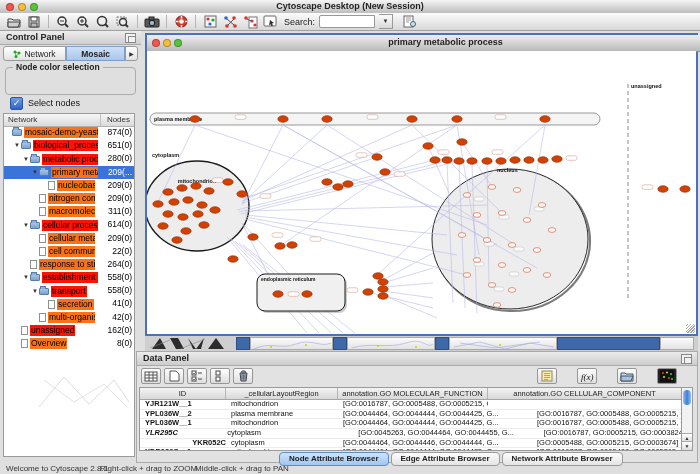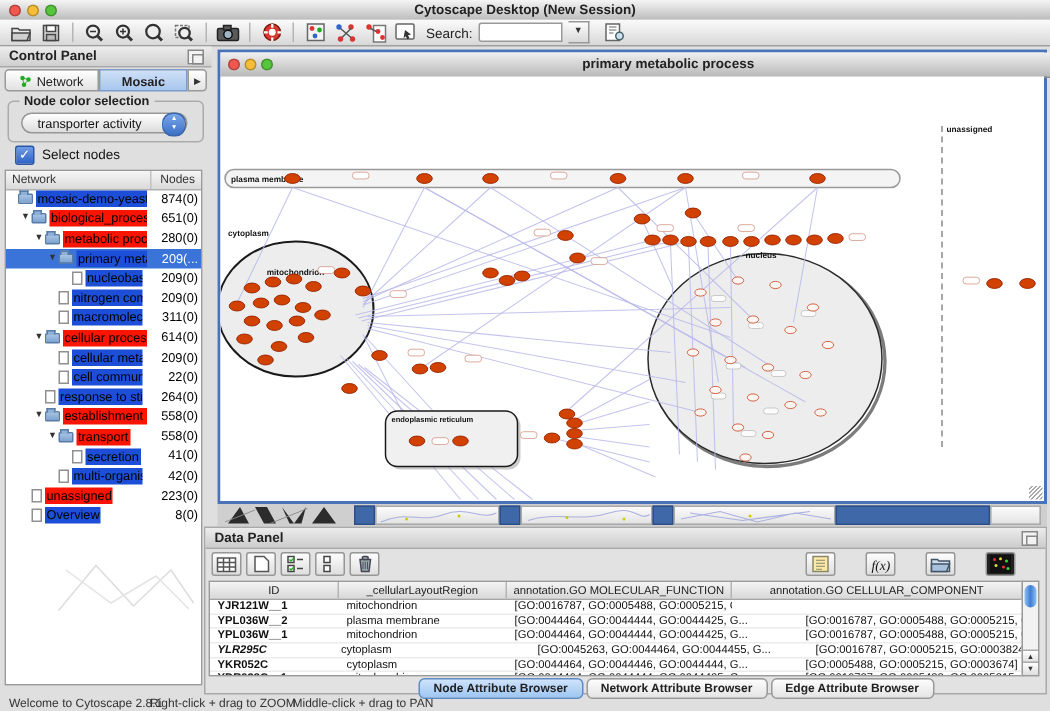--- a/index.html
+++ b/index.html
@@ -39,21 +39,21 @@
   .treehead .c2{position:absolute;right:4px;top:1px}
   .treehead .div{position:absolute;left:96px;top:0;width:1px;height:12px;background:#c2c2c2}
   .trows{position:absolute;left:0;top:12px;width:100%}
   .trow{position:relative;height:13.2px;white-space:nowrap;font-size:8.5px;line-height:13px;color:#000}
   .trow.sel{background:#3b74d9}
   .tarrow{display:inline-block;width:8px;font-size:6px;color:#333;vertical-align:middle;text-align:center}
   .fold{display:inline-block;position:relative;width:10px;height:7px;background:linear-gradient(#a8c4e4,#7da3cf);border:1px solid #577ca8;border-radius:1px;vertical-align:middle;margin-right:2px;box-sizing:border-box}
   .fold:before{content:"";position:absolute;left:0px;top:-3px;width:4px;height:2px;background:#8fb0d8;border:1px solid #577ca8;border-bottom:none}
   .file{display:inline-block;width:7px;height:9px;background:#fff;border:1px solid #909090;vertical-align:middle;margin-right:2px;box-sizing:border-box}
   .tlabel{display:inline-block;vertical-align:middle;padding:0 1px;overflow:hidden;text-overflow:clip;max-width:70px;line-height:11px}
-  .tlabel.green{background:#1d4ed8}
+  .tlabel.green{background:#f97316}
   .tlabel.red{background:#fb1400}
   .tcount{position:absolute;right:2px;top:0;font-size:8.5px;color:#000}
   .sel .tcount{color:#fff}
   .cp-sketch{position:absolute;left:30px;top:258px;opacity:.5}
   
   .netwin{position:absolute;left:145px;top:33px;width:553px;height:303px;border:2px solid #4a72b8;background:#fff;box-sizing:border-box}
   .net-title{position:absolute;left:0;top:0;width:597px;height:16px;background:linear-gradient(#efefef,#b9b9b9);border-bottom:1px solid #8d8d8d}
   .net-title .t{position:absolute;left:0;right:0;top:2px;text-align:center;font-size:9px;font-weight:bold;color:#222}
   .net-canvas{position:absolute;left:0;top:16px;width:549px;height:283px;background:#fff;overflow:hidden}
   .grip{position:absolute;right:1px;bottom:1px;width:9px;height:9px;background:repeating-linear-gradient(135deg,#fff 0 1px,#aaa 1px 2px)}
@@ -216,24 +216,20 @@
           </svg>
         <span>Network</span>
       </span>
       <span class="cptab active">
           <span>Mosaic</span>
         </span>
       <span class="cptab arrow">▶</span>
     </div>
     <div class="groupbox">
       <span class="grouplbl">Node color selection</span>
-      <div class="combo">
-        <span>transporter activity</span>
-        <span class="step">▲<br>▼</span>
-      </div>
     </div>
     <div class="checkrow">
       <span class="checkbox">✓</span>
       <span class="checklbl">Select nodes</span>
     </div>
     <div class="treebox">
       <div class="treehead">
         <span class="c1">Network</span>
         <span class="c2">Nodes</span>
         <span class="div"></span>
@@ -247,21 +243,21 @@
           <div class="trow"><span style="display: inline-block; width: 27px;"></span><span class="tarrow"></span><span class="file"></span><span class="tlabel green" style="max-width: 45px;">nitrogen compo</span><span class="tcount">209(0)</span></div>
           <div class="trow"><span style="display: inline-block; width: 27px;"></span><span class="tarrow"></span><span class="file"></span><span class="tlabel green" style="max-width: 45px;">macromolecule</span><span class="tcount">311(0)</span></div>
           <div class="trow"><span style="display: inline-block; width: 18px;"></span><span class="tarrow">▼</span><span class="fold"></span><span class="tlabel red" style="max-width: 54px;">cellular process</span><span class="tcount">614(0)</span></div>
           <div class="trow"><span style="display: inline-block; width: 27px;"></span><span class="tarrow"></span><span class="file"></span><span class="tlabel green" style="max-width: 45px;">cellular metabo</span><span class="tcount">209(0)</span></div>
           <div class="trow"><span style="display: inline-block; width: 27px;"></span><span class="tarrow"></span><span class="file"></span><span class="tlabel green" style="max-width: 45px;">cell communicat</span><span class="tcount">22(0)</span></div>
           <div class="trow"><span style="display: inline-block; width: 18px;"></span><span class="tarrow"></span><span class="file"></span><span class="tlabel green" style="max-width: 54px;">response to stimulu</span><span class="tcount">264(0)</span></div>
           <div class="trow"><span style="display: inline-block; width: 18px;"></span><span class="tarrow">▼</span><span class="fold"></span><span class="tlabel red" style="max-width: 54px;">establishment of lo</span><span class="tcount">558(0)</span></div>
           <div class="trow"><span style="display: inline-block; width: 27px;"></span><span class="tarrow">▼</span><span class="fold"></span><span class="tlabel red" style="max-width: 45px;">transport</span><span class="tcount">558(0)</span></div>
           <div class="trow"><span style="display: inline-block; width: 36px;"></span><span class="tarrow"></span><span class="file"></span><span class="tlabel green" style="max-width: 36px;">secretion</span><span class="tcount">41(0)</span></div>
           <div class="trow"><span style="display: inline-block; width: 27px;"></span><span class="tarrow"></span><span class="file"></span><span class="tlabel green" style="max-width: 45px;">multi-organism pro</span><span class="tcount">42(0)</span></div>
-          <div class="trow"><span style="display: inline-block; width: 9px;"></span><span class="tarrow"></span><span class="file"></span><span class="tlabel red" style="max-width: 63px;">unassigned</span><span class="tcount">223(0)</span></div>
+          <div class="trow"><span style="display: inline-block; width: 9px;"></span><span class="tarrow"></span><span class="file"></span><span class="tlabel red" style="max-width: 63px;">unassigned</span><span class="tcount">162(0)</span></div>
           <div class="trow"><span style="display: inline-block; width: 9px;"></span><span class="tarrow"></span><span class="file"></span><span class="tlabel green" style="max-width: 63px;">Overview</span><span class="tcount">8(0)</span></div>
         </div>
       <svg class="cp-sketch" width="100" height="40">
         <path d="M5 35 L30 5 L55 32 L80 8 L95 30" fill="none" stroke="#bbb" stroke-width="1"></path>
         <path d="M10 8 L40 30 L70 12 L92 34" fill="none" stroke="#c9c9c9" stroke-width="1"></path>
       </svg>
     </div>
   </div>
 
   <div class="netwin">
@@ -549,42 +545,42 @@
             <div style="width: 194px;">[GO:0044464, GO:0044444, GO:0044425, G...</div>
             <div style="width: 150px;">[GO:0016787, GO:0005488, GO:0005215, G...</div>
           </div>
           <div class="dtrow">
             <div style="width: 86px; font-style: italic;">YLR295C</div>
             <div style="width: 112px;">cytoplasm</div>
             <div style="width: 194px; margin-left: 24px;">[GO:0045263, GO:0044464, GO:0044455, G...</div>
             <div style="width: 150px;">[GO:0016787, GO:0005215, GO:0003824, G...</div>
           </div>
           <div class="dtrow">
-            <div style="width: 86px;">YKR052C</div>
+            <div style="width: 86px; text-align: right;">YKR052C</div>
             <div style="width: 112px;">cytoplasm</div>
             <div style="width: 194px;">[GO:0044464, GO:0044446, GO:0044444, G...</div>
             <div style="width: 150px;">[GO:0005488, GO:0005215, GO:0003674]</div>
           </div>
           <div class="dtrow">
             <div style="width: 86px;">YDR039C__1</div>
             <div style="width: 112px;">mitochondrion</div>
             <div style="width: 194px;">[GO:0044464, GO:0044444, GO:0044425, G...</div>
             <div style="width: 150px;">[GO:0016787, GO:0005488, GO:0005215, G...</div>
           </div>
         </div>
     </div>
     <div class="scroll">
       <span class="thumb"></span>
       <span class="sarr" style="bottom:8px">▲</span>
       <span class="sarr" style="bottom:0">▼</span>
     </div>
     <div class="dp-tabs" id="dp-tabs">
         <div class="dptab active">Node Attribute Browser</div>
+        <div class="dptab">Edge Attribute Browser</div>
         <div class="dptab">Network Attribute Browser</div>
-        <div class="dptab">Edge Attribute Browser</div>
       </div>
   </div>
 
   <div class="status">
     <span style="left:6px">Welcome to Cytoscape 2.8.1</span>
     <span style="left:100px">Right-click + drag to ZOOM</span>
     <span style="left:195px">Middle-click + drag to PAN</span>
   </div>
 
 </div>

